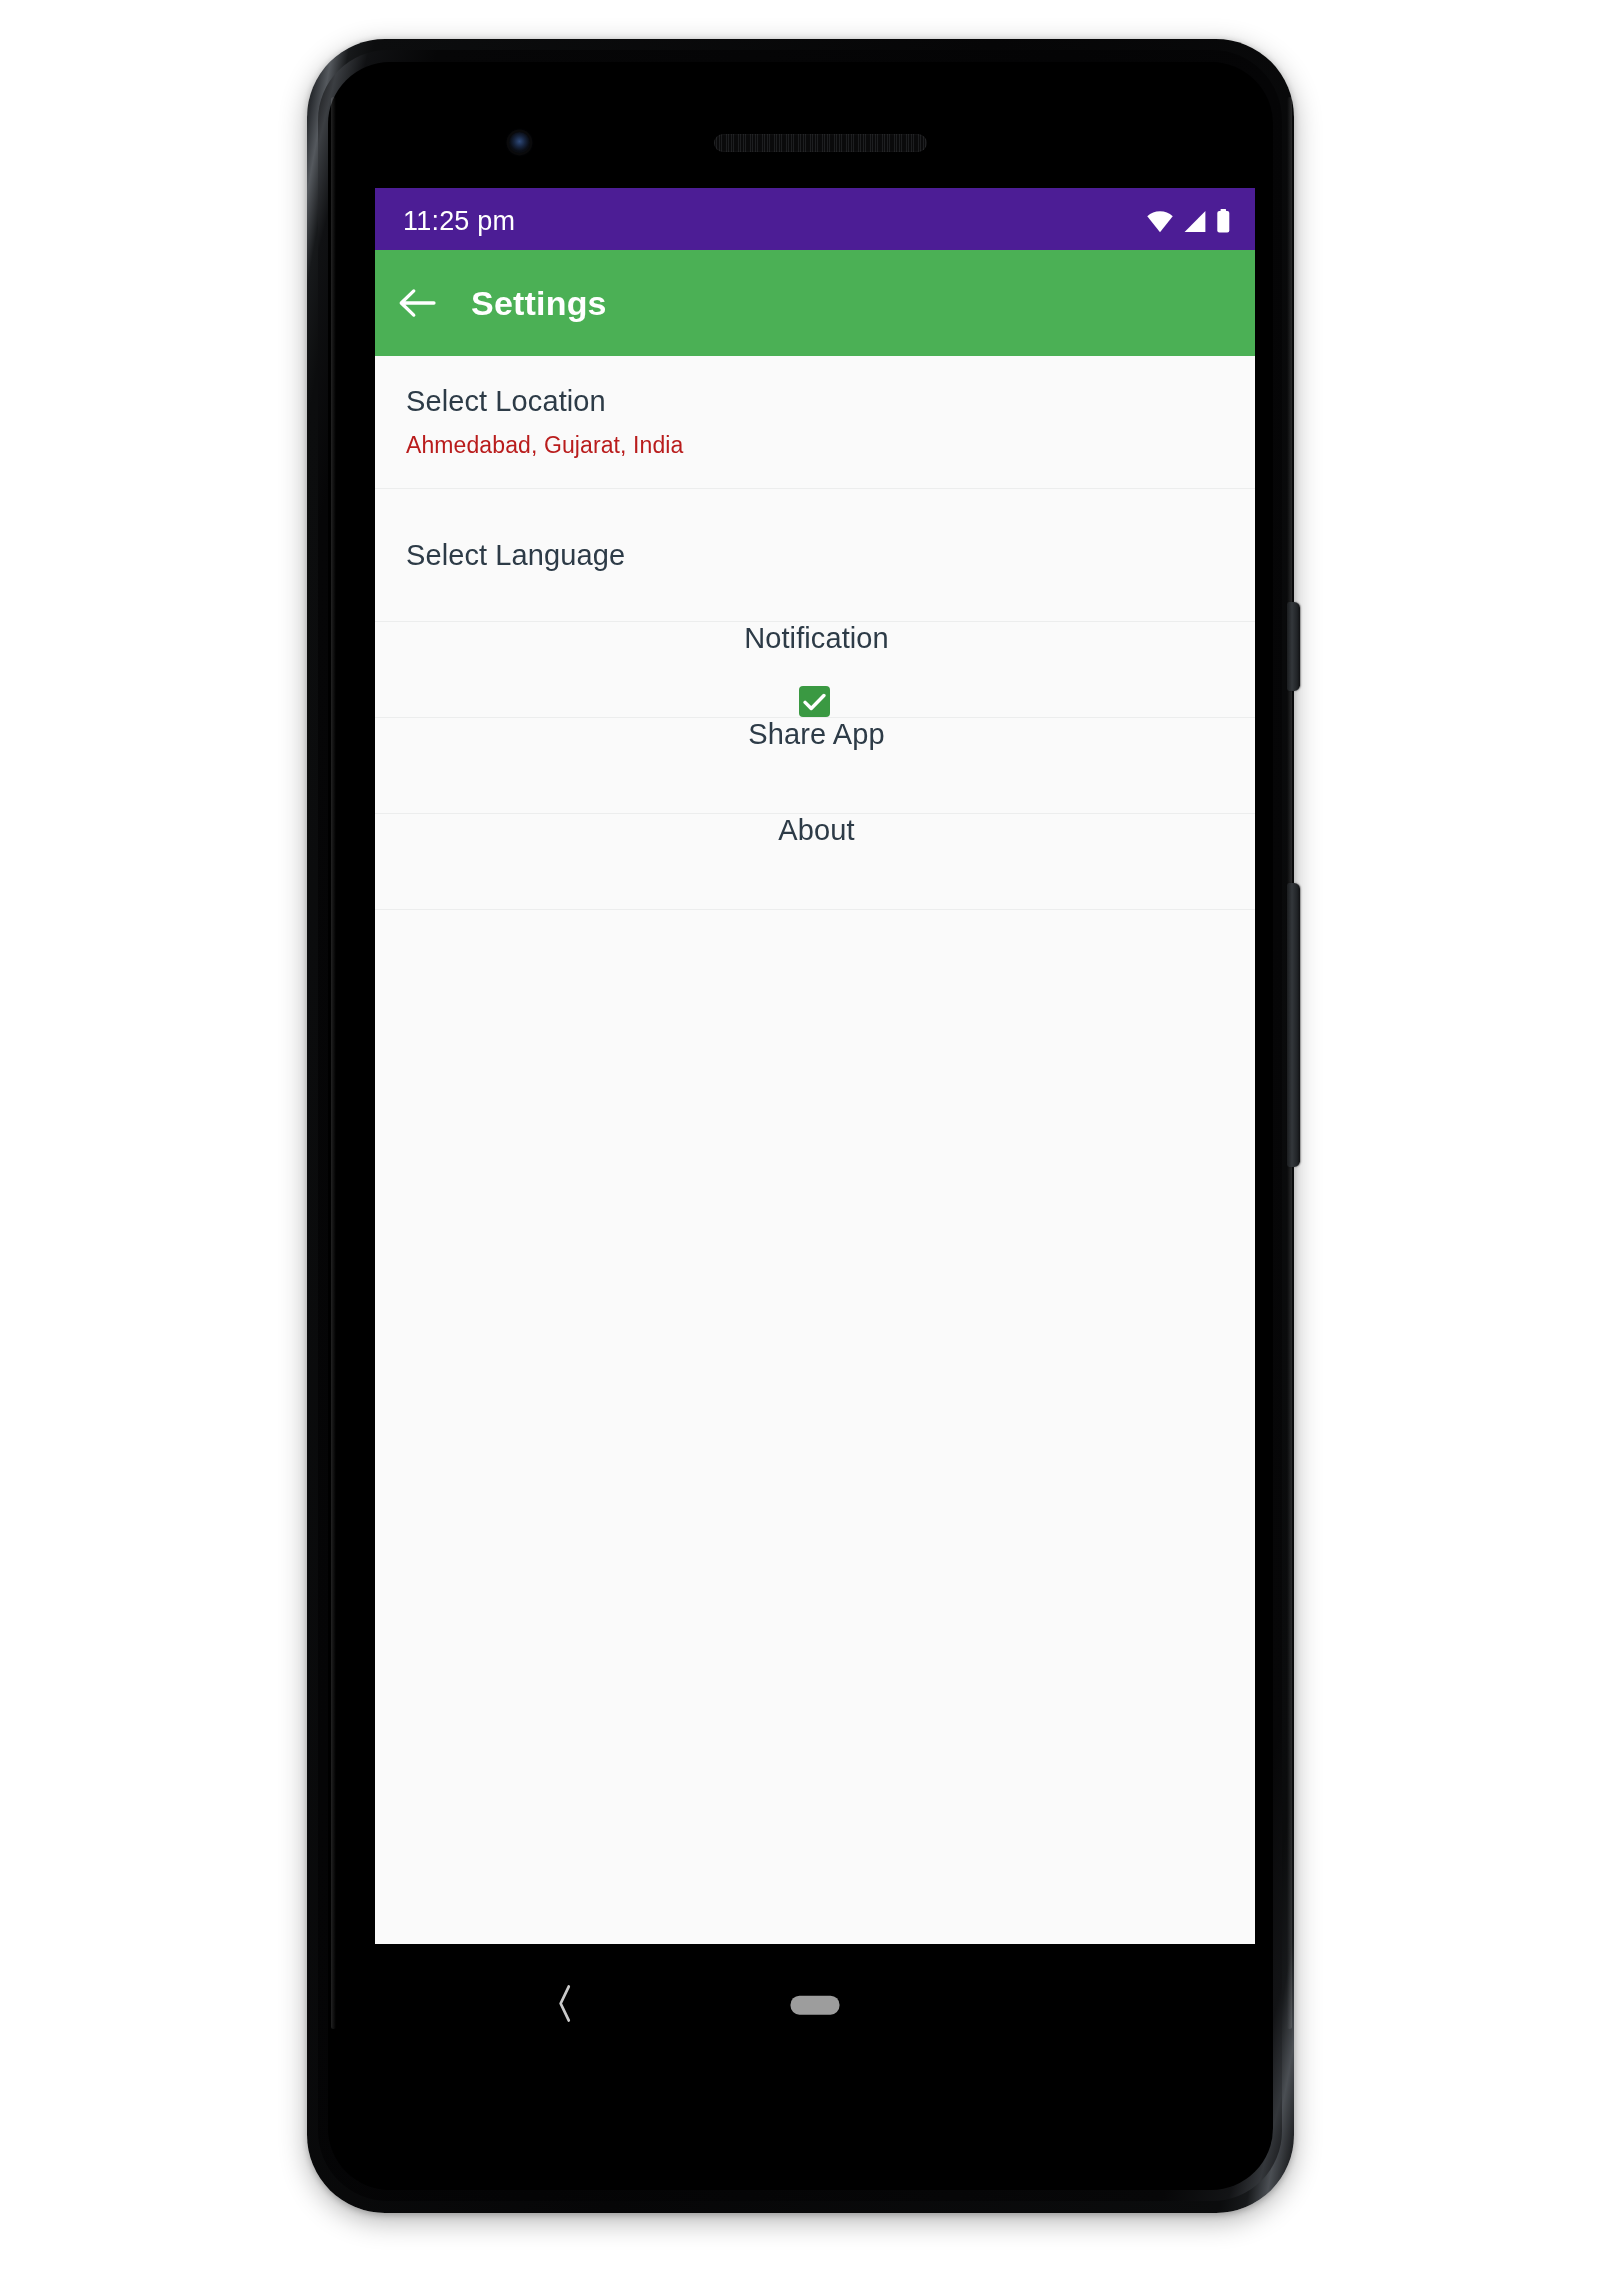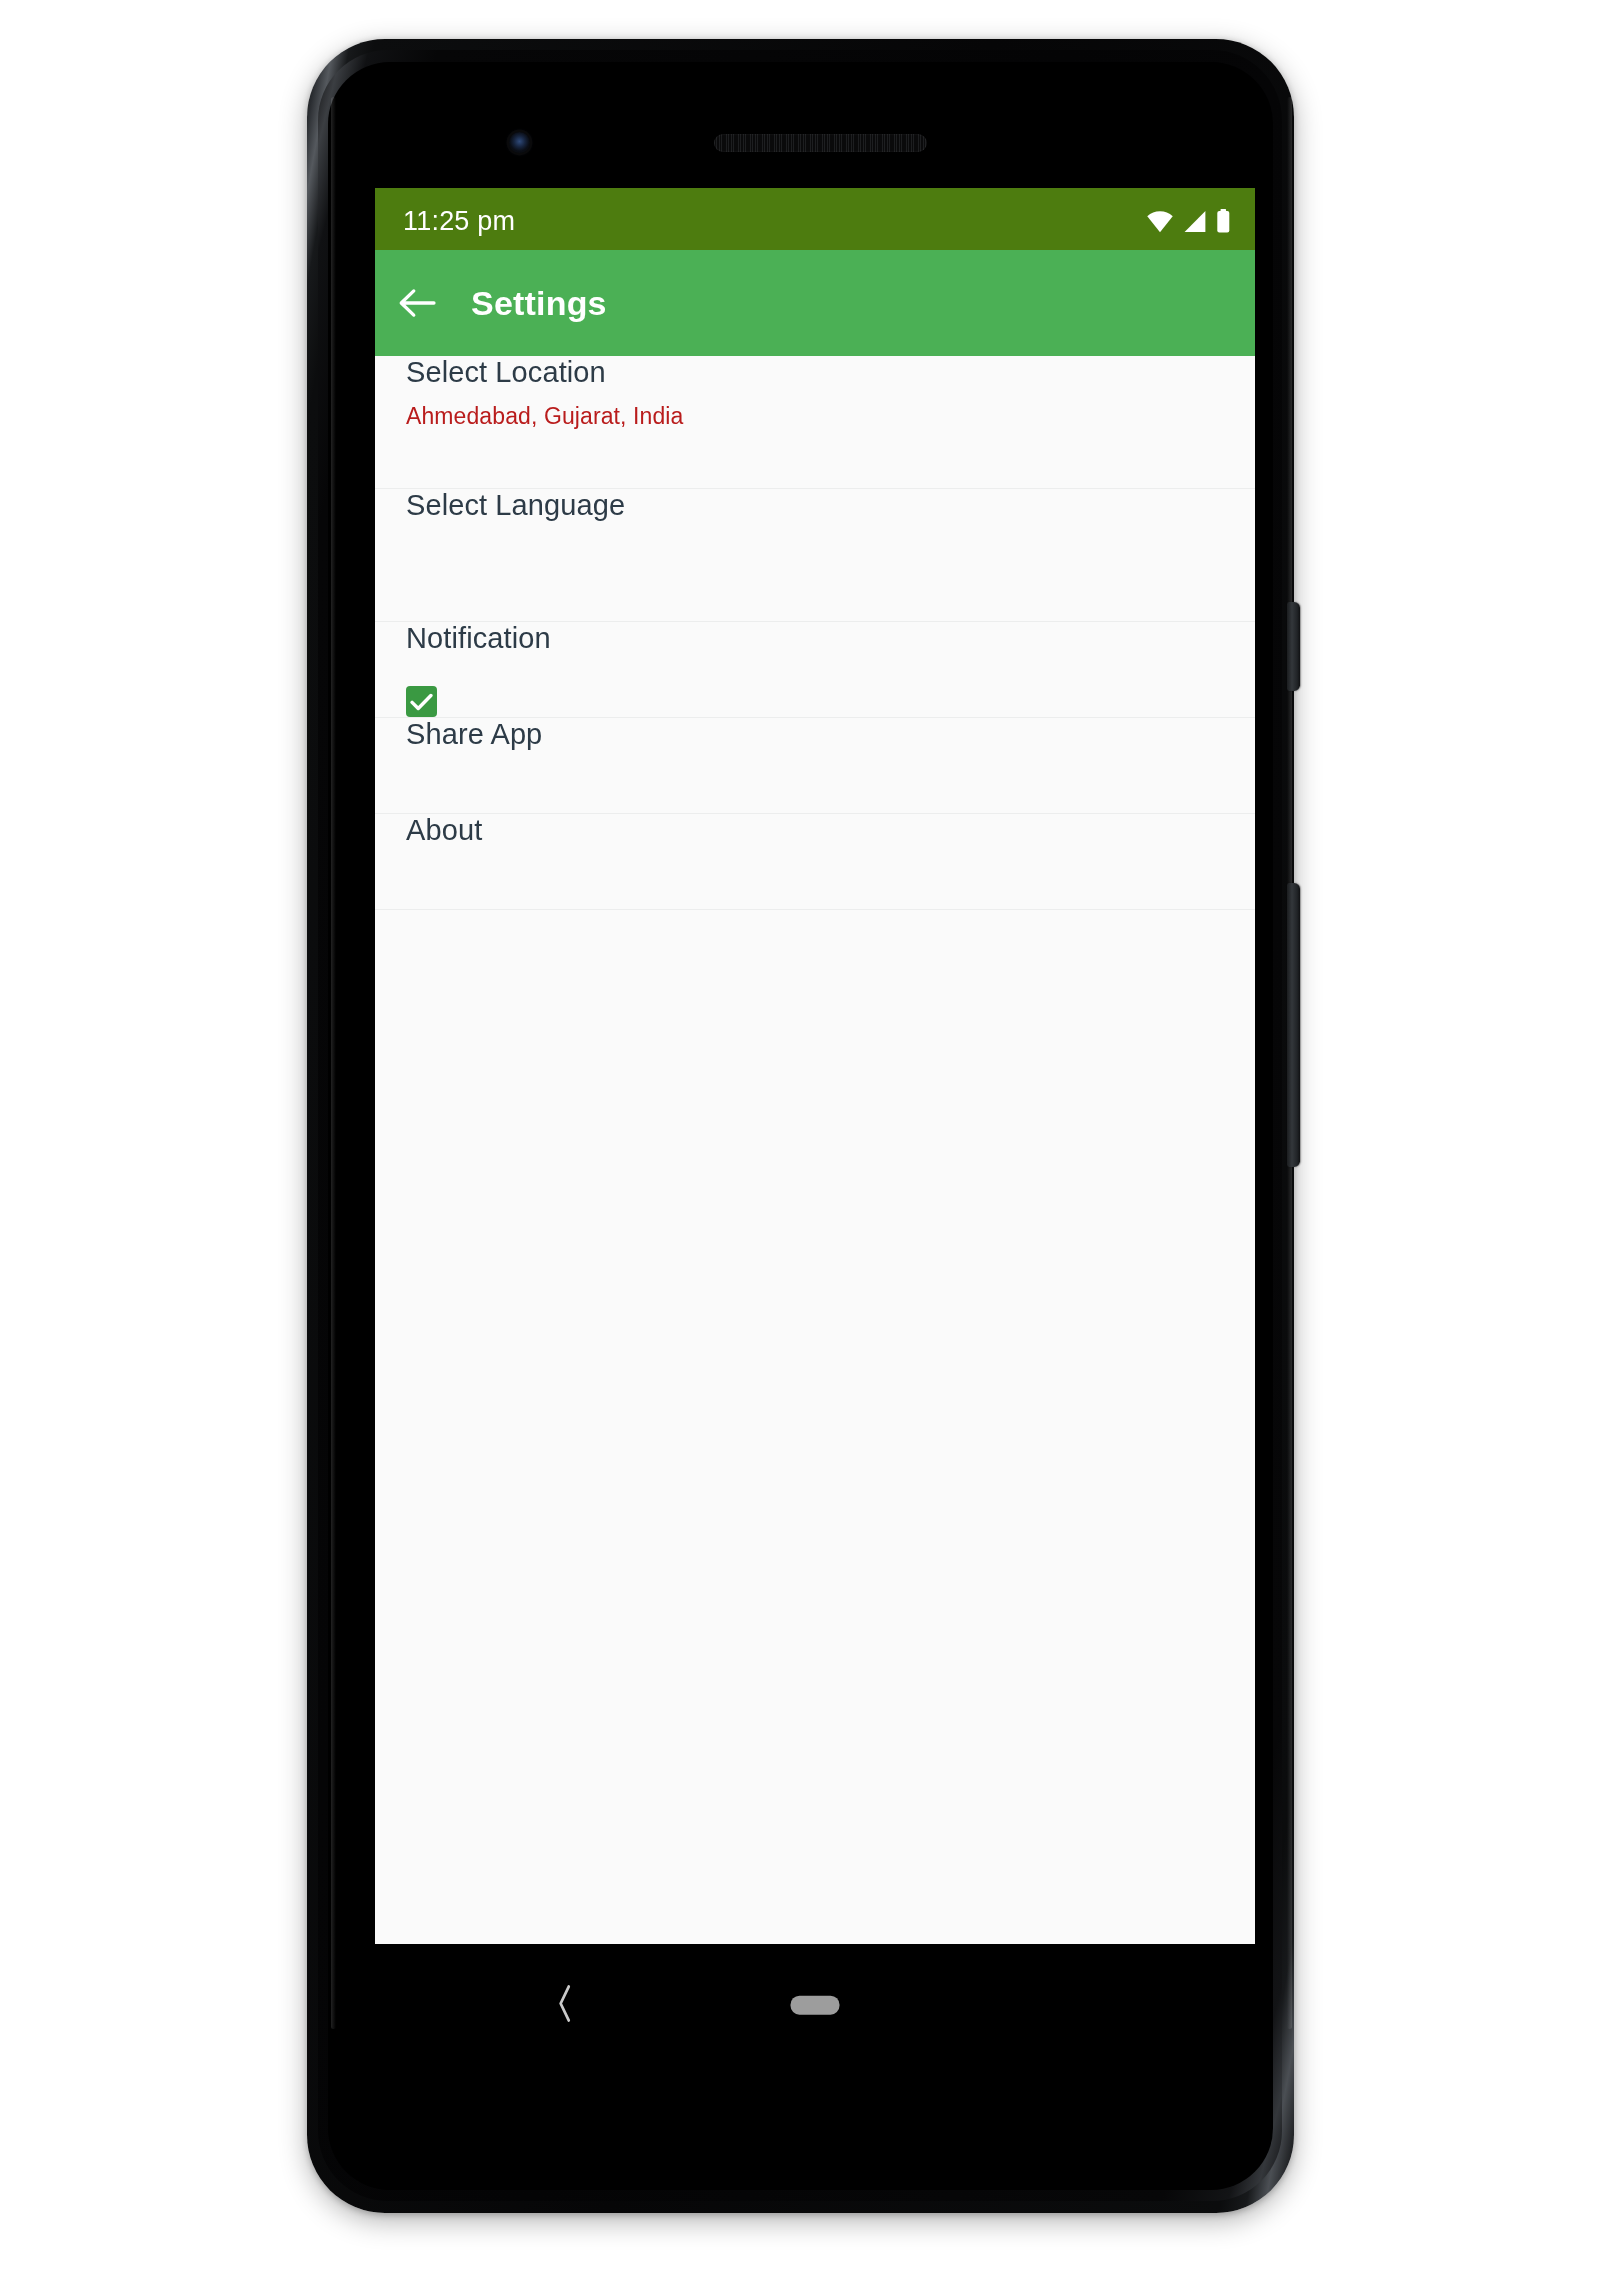--- a/index.html
+++ b/index.html
@@ -139,21 +139,21 @@
     width: 880px;
     height: 1756px;
     background: #fafafa;
     overflow: hidden;
   }
 
   
   #status-bar {
     position: relative;
     height: 62px;
-    background: #4d7c0f;
+    background: #4c1d95;
     display: flex;
     align-items: center;
     justify-content: space-between;
     padding: 4px 24px 0 28px;
   }
   #status-time {
     color: #ffffff;
     font-size: 27px;
     font-weight: 400;
     letter-spacing: 0.2px;
@@ -194,21 +194,21 @@
   
   #settings-list {
     background: #fafafa;
     height: calc(1756px - 62px - 106px);
   }
   .settings-row {
     position: relative;
     padding: 0 28px 0 31px;
     border-bottom: 1.6px solid #eceded;
     display: flex;
-    align-items: flex-start;
+    align-items: center;
     cursor: pointer;
     background: #fafafa;
   }
   .settings-row.two-line { height: 133px; }
   .settings-row.one-line { height: 96px; flex-direction: column; }
 
   .row-text { flex: 1 1 auto; min-width: 0; }
   .row-title {
     color: #2d3b47;
     font-size: 29px;

